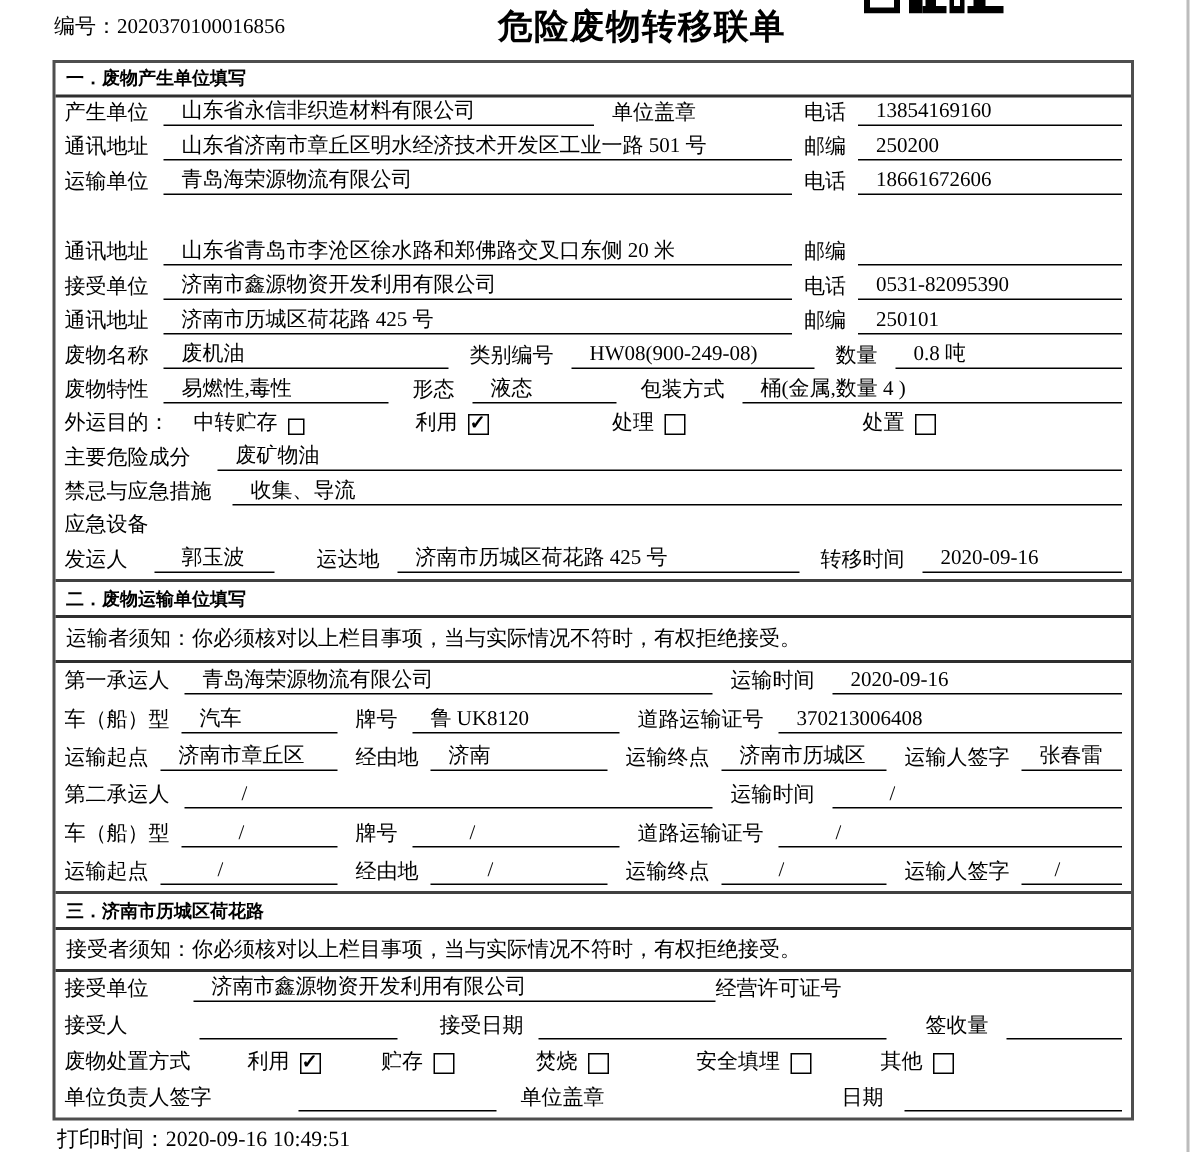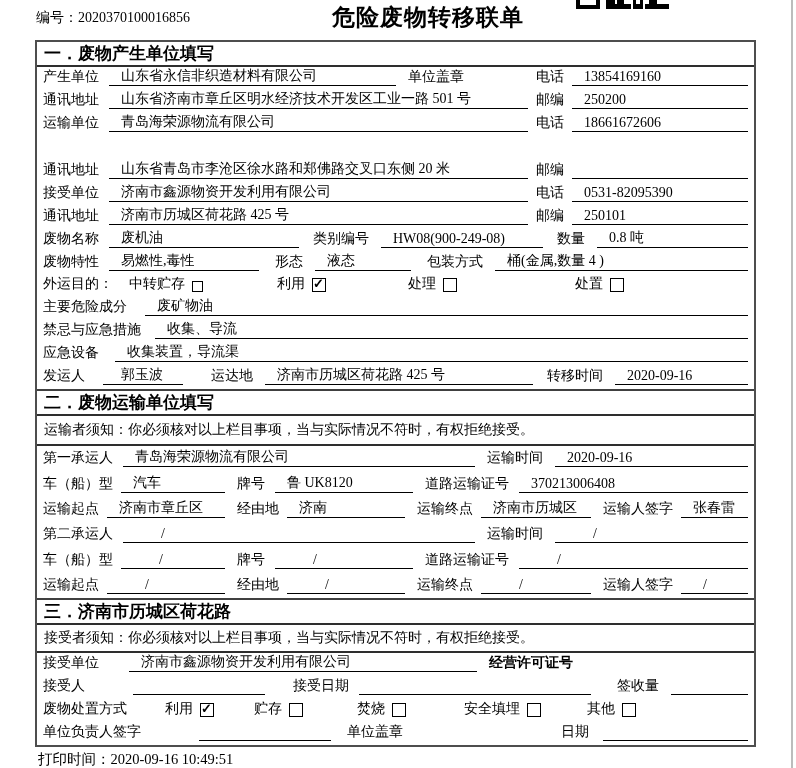--- a/index.html
+++ b/index.html
@@ -13,21 +13,21 @@
   
   .serial{left:36px;top:9px;font-size:14px;white-space:nowrap;}
   .title{left:332px;top:2px;font-size:23px;font-weight:bold;letter-spacing:1px;
          font-family:"Liberation Sans","DejaVu Sans",sans-serif;white-space:nowrap;}
   .qr{left:576px;top:0;}
   .page-edge{right:3px;top:0;width:2px;height:768px;background:#bcbcbc;}
   
   .tbl{left:35px;top:40px;width:721px;height:707px;border:2px solid #4e4e4e;
        box-sizing:border-box;display:flex;flex-direction:column;background:#fff;}
   .sec-h{font-family:"Liberation Sans","DejaVu Sans",sans-serif;font-weight:bold;
-         font-size:17px;padding:0 0 0 7px;display:flex;align-items:center;
+         font-size:12px;padding:0 0 0 7px;display:flex;align-items:center;
          box-sizing:border-box;border-bottom:2px solid #2e2e2e;}
   .sec-h.mid{border-top:2px solid #404040;}
   .note{display:flex;align-items:center;padding:0 0 0 7px;box-sizing:border-box;
         border-bottom:2px solid #2e2e2e;white-space:nowrap;}
   .rows{display:flex;flex-direction:column;box-sizing:border-box;}
   .r{flex:1;display:flex;align-items:flex-end;padding:0 6px 4px 6px;box-sizing:border-box;min-width:0;}
   .l{white-space:nowrap;flex:0 0 auto;}
   .f{border-bottom:1px solid #000;display:flex;align-items:flex-end;min-width:0;box-sizing:border-box;flex:0 0 auto;}
   .f .v{white-space:nowrap;overflow:hidden;padding-left:12px;}
   .g{flex:1 1 auto;}
@@ -208,23 +208,20 @@
 
     <div class="r">
       <span class="l">禁忌与应急措施</span>
       <span class="f g" style="margin-left:14px;">
           <span class="v">收集、导流</span>
         </span>
     </div>
 
     <div class="r">
       <span class="l">应急设备</span>
-      <span class="f g" style="margin-left:16px;">
-          <span class="v">收集装置，导流渠</span>
-        </span>
     </div>
 
     <div class="r">
       <span class="l">发运人</span>
       <span class="f" style="width:80px;margin-left:18px;">
           <span class="v" style="padding-left:18px;">郭玉波</span>
         </span>
       <span class="l" style="margin-left:28px;">运达地</span>
       <span class="f" style="width:268px;margin-left:12px;">
           <span class="v">济南市历城区荷花路 425 号</span>
@@ -333,21 +330,21 @@
 
   <div class="sec-h mid" style="flex:0 0 26px;">三．济南市历城区荷花路</div>
   <div class="note" style="flex:0 0 28px;">接受者须知：你必须核对以上栏目事项，当与实际情况不符时，有权拒绝接受。</div>
   <div class="rows" style="flex:1 1 auto;">
 
     <div class="r">
       <span class="l">接受单位</span>
       <span class="f" style="width:348px;margin-left:30px;">
           <span class="v">济南市鑫源物资开发利用有限公司</span>
         </span>
-      <span class="l" style="margin-left:12px;font-weight:bold;">经营许可证号</span>
+      <span class="l" style="margin-left:0;">经营许可证号</span>
     </div>
 
     <div class="r">
       <span class="l">接受人</span>
       <span class="f" style="width:132px;margin-left:48px;">
           <span class="v"></span>
         </span>
       <span class="l" style="margin-left:28px;">接受日期</span>
       <span class="f" style="width:232px;margin-left:10px;">
           <span class="v"></span>

